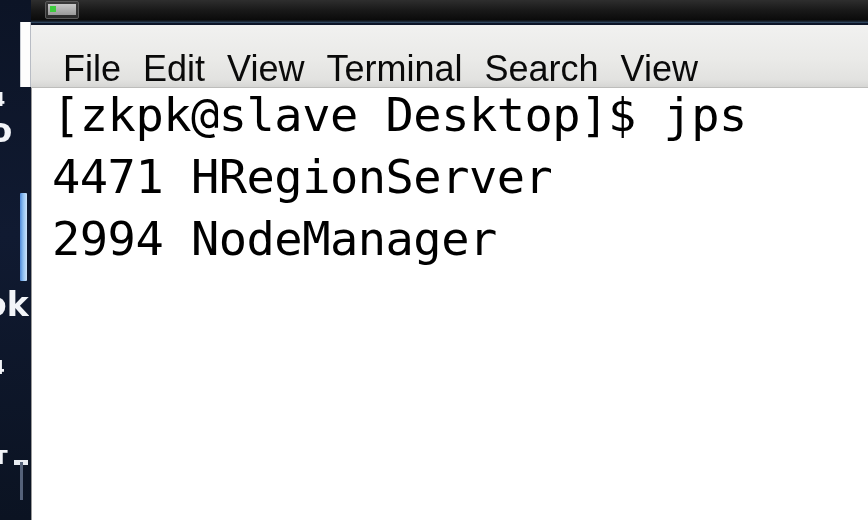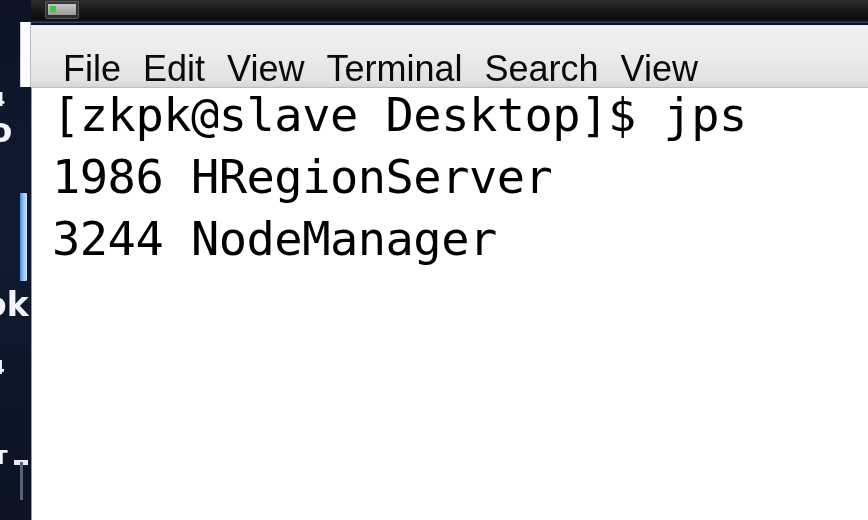--- a/index.html
+++ b/index.html
@@ -200,19 +200,19 @@
       <div class="menu-item">Edit</div>
       <div class="menu-item">View</div>
       <div class="menu-item">Terminal</div>
       <div class="menu-item">Search</div>
       <div class="menu-item">View</div>
     </div>
 
     <div id="terminal-body">
       <div id="terminal-lines">
         <div class="term-line"><span>[zkpk@slave Desktop]$ jps</span></div>
-        <div class="term-line"><span>1986 HRegionServer</span></div>
-        <div class="term-line"><span>3244 NodeManager</span></div>
+        <div class="term-line"><span>4471 HRegionServer</span></div>
+        <div class="term-line"><span>2994 NodeManager</span></div>
       </div>
     </div>
 
   </div>
 </div>
 
 </body></html>

